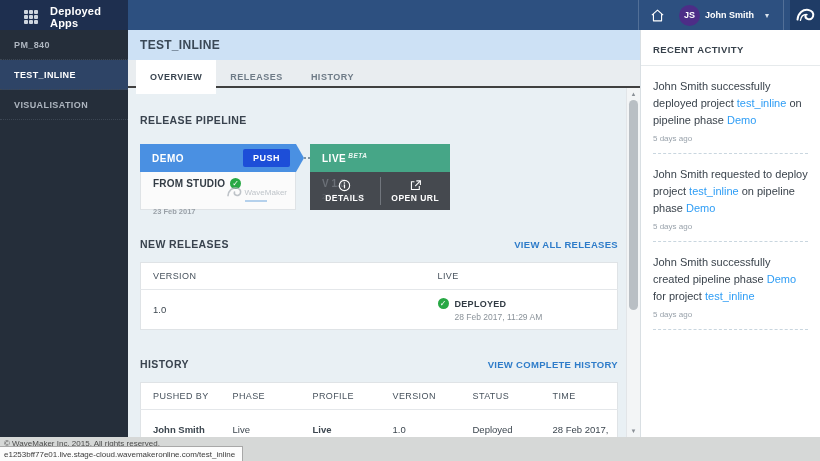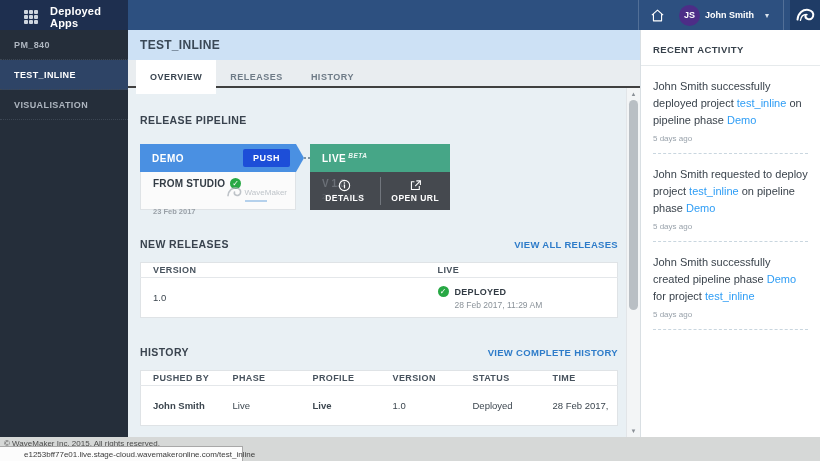--- a/index.html
+++ b/index.html
@@ -60,21 +60,21 @@
   .beta { color:#eaf6f1; font-size:6.5px; font-style:italic; font-weight:bold; vertical-align:super; margin-left:2px; }
   .live .pcard-bd { background:#45494f; border:none; height:38px; }
   .ghost-ver { font-size:10px; font-weight:bold; color:#6b7077; }
   .ghost-date { font-size:7.5px; color:#5d6269; margin-top:3px; white-space:nowrap; }
   .live-overlay { position:absolute; inset:0; display:flex;border-radius:14px; }
   .lo-half { flex:1; display:flex; flex-direction:column; align-items:center; justify-content:center; gap:1px; cursor:pointer; }
   .lo-sep { width:1px; background:#71767d; margin:5px 0; }
   .lo-label { color:#fff; font-size:8.5px; font-weight:bold; letter-spacing:.5px; }
   
   .tbl { width:478px; margin-top:12px; border-collapse:collapse; background:#fff; border:1px solid #dfe3e6; table-layout:fixed; }
-  .tbl th { text-align:left; font-size:9px; font-weight:bold; color:#47525d; letter-spacing:.4px; padding:0 0 0 12px; height:15px; border-bottom:1px solid #e4e7ea; }
+  .tbl th { text-align:left; font-size:9px; font-weight:normal; color:#47525d; letter-spacing:.4px; padding:0 0 0 12px; height:27px; border-bottom:1px solid #e4e7ea; }
   .tbl td { font-size:9.5px; color:#3c464f; padding:0 0 0 12px; height:40px; vertical-align:middle; }
   .dep-row { display:flex; align-items:flex-start; gap:6px; }
   .dep-label { font-size:9px; font-weight:bold; color:#323b44; letter-spacing:.3px; }
   .dep-time { font-size:8.5px; color:#8a9299; margin-top:3px; }
   .cell-bold { font-weight:bold; color:#333c45; }
   .cell-link { color:#2e8fe8; font-weight:bold; cursor:pointer; }
   
   .vscroll { position:absolute; top:58px; right:0; width:14px; height:349px; background:#f3f5f6; border-left:1px solid #e2e5e8; }
   .vs-arrow { height:12px; display:flex; align-items:center; justify-content:center; font-size:6px; color:#8a9096; cursor:pointer; }
   .vs-arrow.down { position:absolute; bottom:0; left:0; right:0; }
@@ -84,21 +84,21 @@
   .act-head { padding:14px 12px 10px 12px; font-size:9.5px; font-weight:bold; color:#37414b; letter-spacing:.4px; border-bottom:1px solid #e6eaec; }
   .act-item { padding:12px 12px 10px 12px; }
   .act-text { font-size:11px; line-height:1.55; color:#3a434c; }
   .act-link { color:#2e9df5; cursor:pointer; }
   .act-time { font-size:8px; color:#99a2ab; margin-top:5px; }
   .act-sep { border-bottom:1px dashed #c9d6df; margin:0 12px; }
   
   .footer { position:absolute; top:437px; left:0; width:820px; height:24px; background:#d6d8d7; }
   .copyright { position:absolute; top:2px; left:4px; font-size:8px; color:#4a4a4a; white-space:nowrap; }
   .statusbar { position:absolute; top:446px; left:0; width:243px; height:15px; background:#fcfcfc; border:1px solid #a8a8a8; border-left:none; border-bottom:none; display:flex; align-items:center; }
-  .status-url { font-size:8px; color:#3a3a3a; padding-left:4px; white-space:nowrap;margin-left:20px; }
+  .status-url { font-size:8px; color:#3a3a3a; padding-left:4px; white-space:nowrap; }
   svg { display:block; }
 </style>
 </head>
 <body>
 
 <div class="app">
 
   <header class="topbar">
     <div class="topbar-left">
       <span class="grid-icon">

